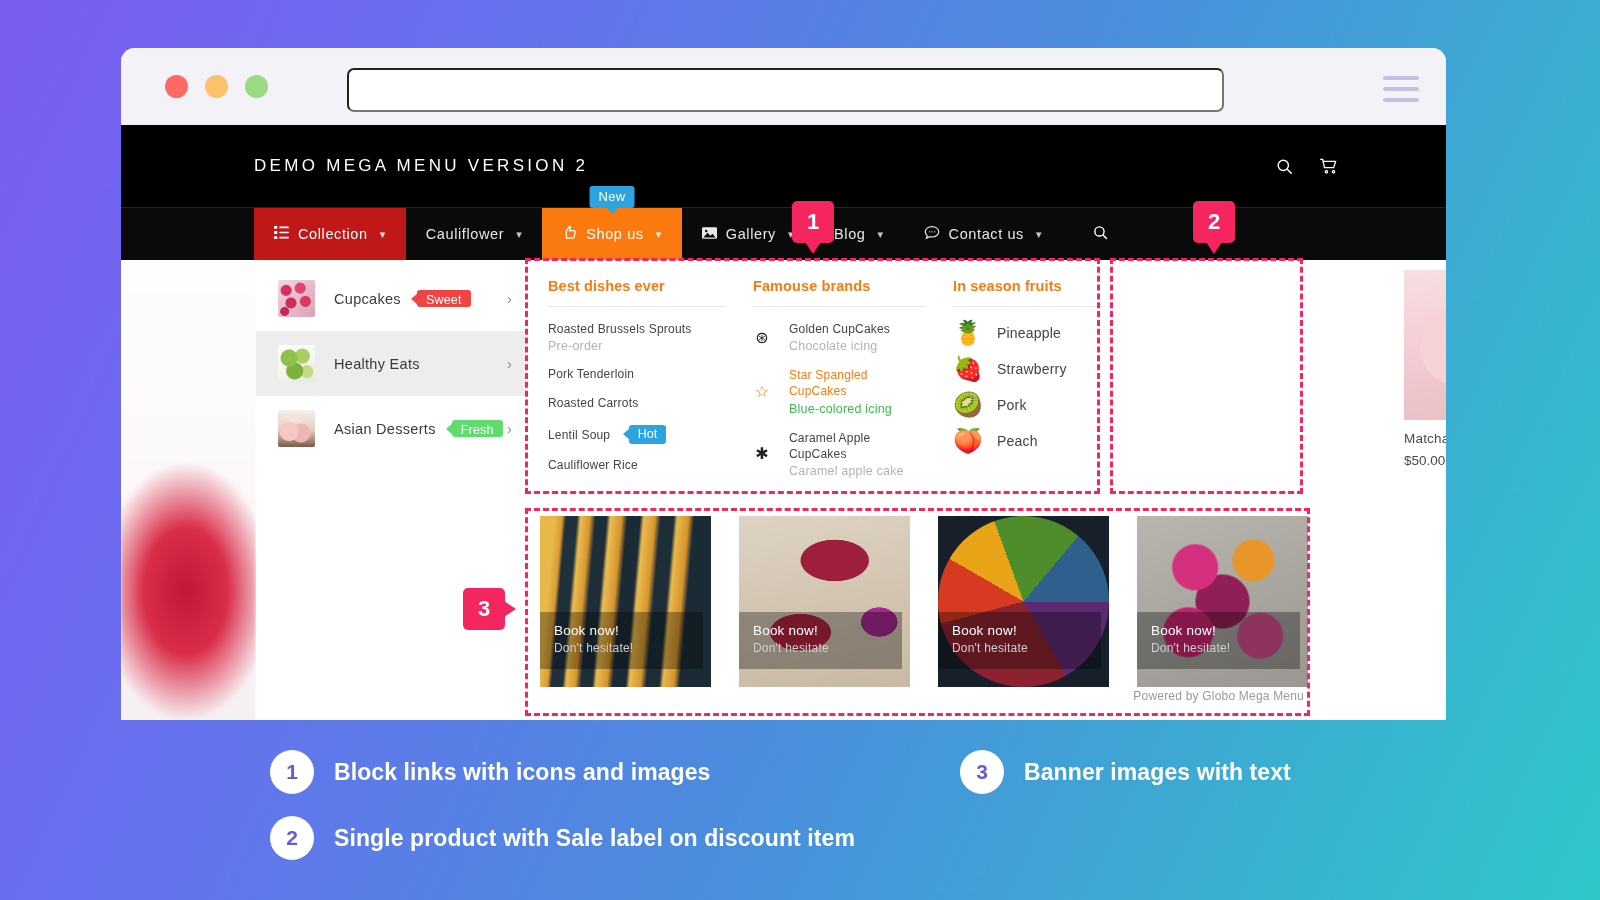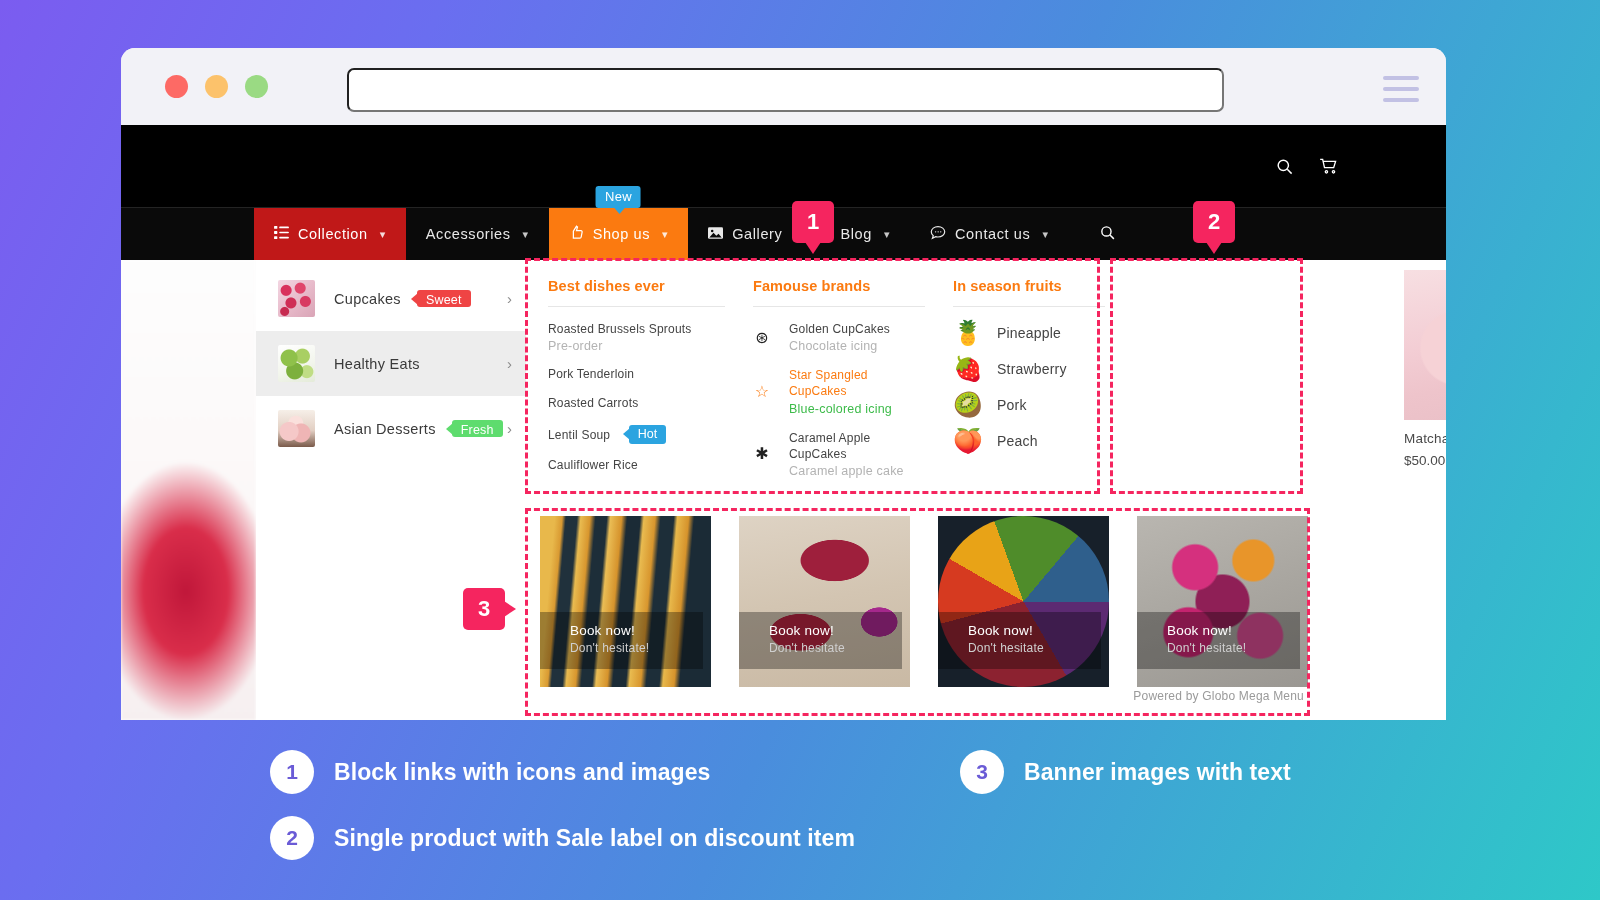--- a/index.html
+++ b/index.html
@@ -289,21 +289,21 @@
       radial-gradient(circle at 34% 30%, #d5307e 0 22px, transparent 24px),
       radial-gradient(circle at 68% 26%, #e8952a 0 20px, transparent 22px),
       radial-gradient(circle at 30% 68%, #c4246f 0 24px, transparent 26px),
       radial-gradient(circle at 72% 70%, #d14a8e 0 22px, transparent 24px),
       radial-gradient(circle at 50% 50%, #8f1f56 0 26px, transparent 28px),
       linear-gradient(160deg, #b9b6b0 0%, #a9a6a0 50%, #9a9792 100%);
   }
   .banner-overlay {
     position: absolute; left: 0; right: 8px; bottom: 18px;
     background: rgba(0,0,0,0.32);
-    padding: 11px 30px 14px;
+    padding: 11px 14px 14px;
   }
   .banner-title { color: #ffffff; font-size: 13.5px; letter-spacing: .2px; }
   .banner-sub { color: #cfcfcf; font-size: 12px; margin-top: 3px; letter-spacing: .2px; }
   .powered {
     position: absolute; right: 4px; bottom: -16px;
     font-size: 12px; color: #9a9a9a; letter-spacing: .2px;
     white-space: nowrap;
   }
 
   
@@ -370,20 +370,21 @@
     </div>
     <input class="url-bar" type="text" value="" style="">
     <div class="hamburger">
       <span></span>
         <span></span>
         <span></span>
     </div>
   </div>
 
   <div class="site-header">
+    <div class="brand">DEMO MEGA MENU VERSION 2</div>
     <div class="header-icons">
       <span>
         <svg width="19" height="19" viewBox="0 0 24 24" fill="none" stroke="#ffffff" stroke-width="1.8">
           <circle cx="10.5" cy="10.5" r="6.5"></circle>
             <line x1="15.5" y1="15.5" x2="21" y2="21"></line>
         </svg>
       </span>
       <span>
         <svg width="21" height="20" viewBox="0 0 24 24" fill="none" stroke="#ffffff" stroke-width="1.6">
           <path d="M2 4h3l2.2 10h11l2.3-7.5H6.2"></path>
@@ -405,21 +406,21 @@
             <rect x="5.5" y="6.1" width="10.5" height="1.8" rx=".9"></rect>
           <rect x="0" y="11" width="3.5" height="3" rx=".6"></rect>
             <rect x="5.5" y="11.6" width="10.5" height="1.8" rx=".9"></rect>
         </svg>
       </span>
       <span>Collection</span>
       <span class="caret">▾</span>
     </div>
 
     <div class="nav-item">
-      <span>Accessories</span>
+      <span>Cauliflower</span>
       <span class="caret">▾</span>
     </div>
 
     <div class="nav-item active-orange">
       <span class="nav-badge">New</span>
       <span>
         <svg width="15" height="15" viewBox="0 0 24 24" fill="none" stroke="#ffffff" stroke-width="2">
           <path d="M7 22V10l5-8 1.6 1.2L12 9h7.2c1.2 0 2 1 1.8 2.2l-1.5 8c-.2 1-1 1.8-2 1.8H7z"></path>
         </svg>
       </span>

